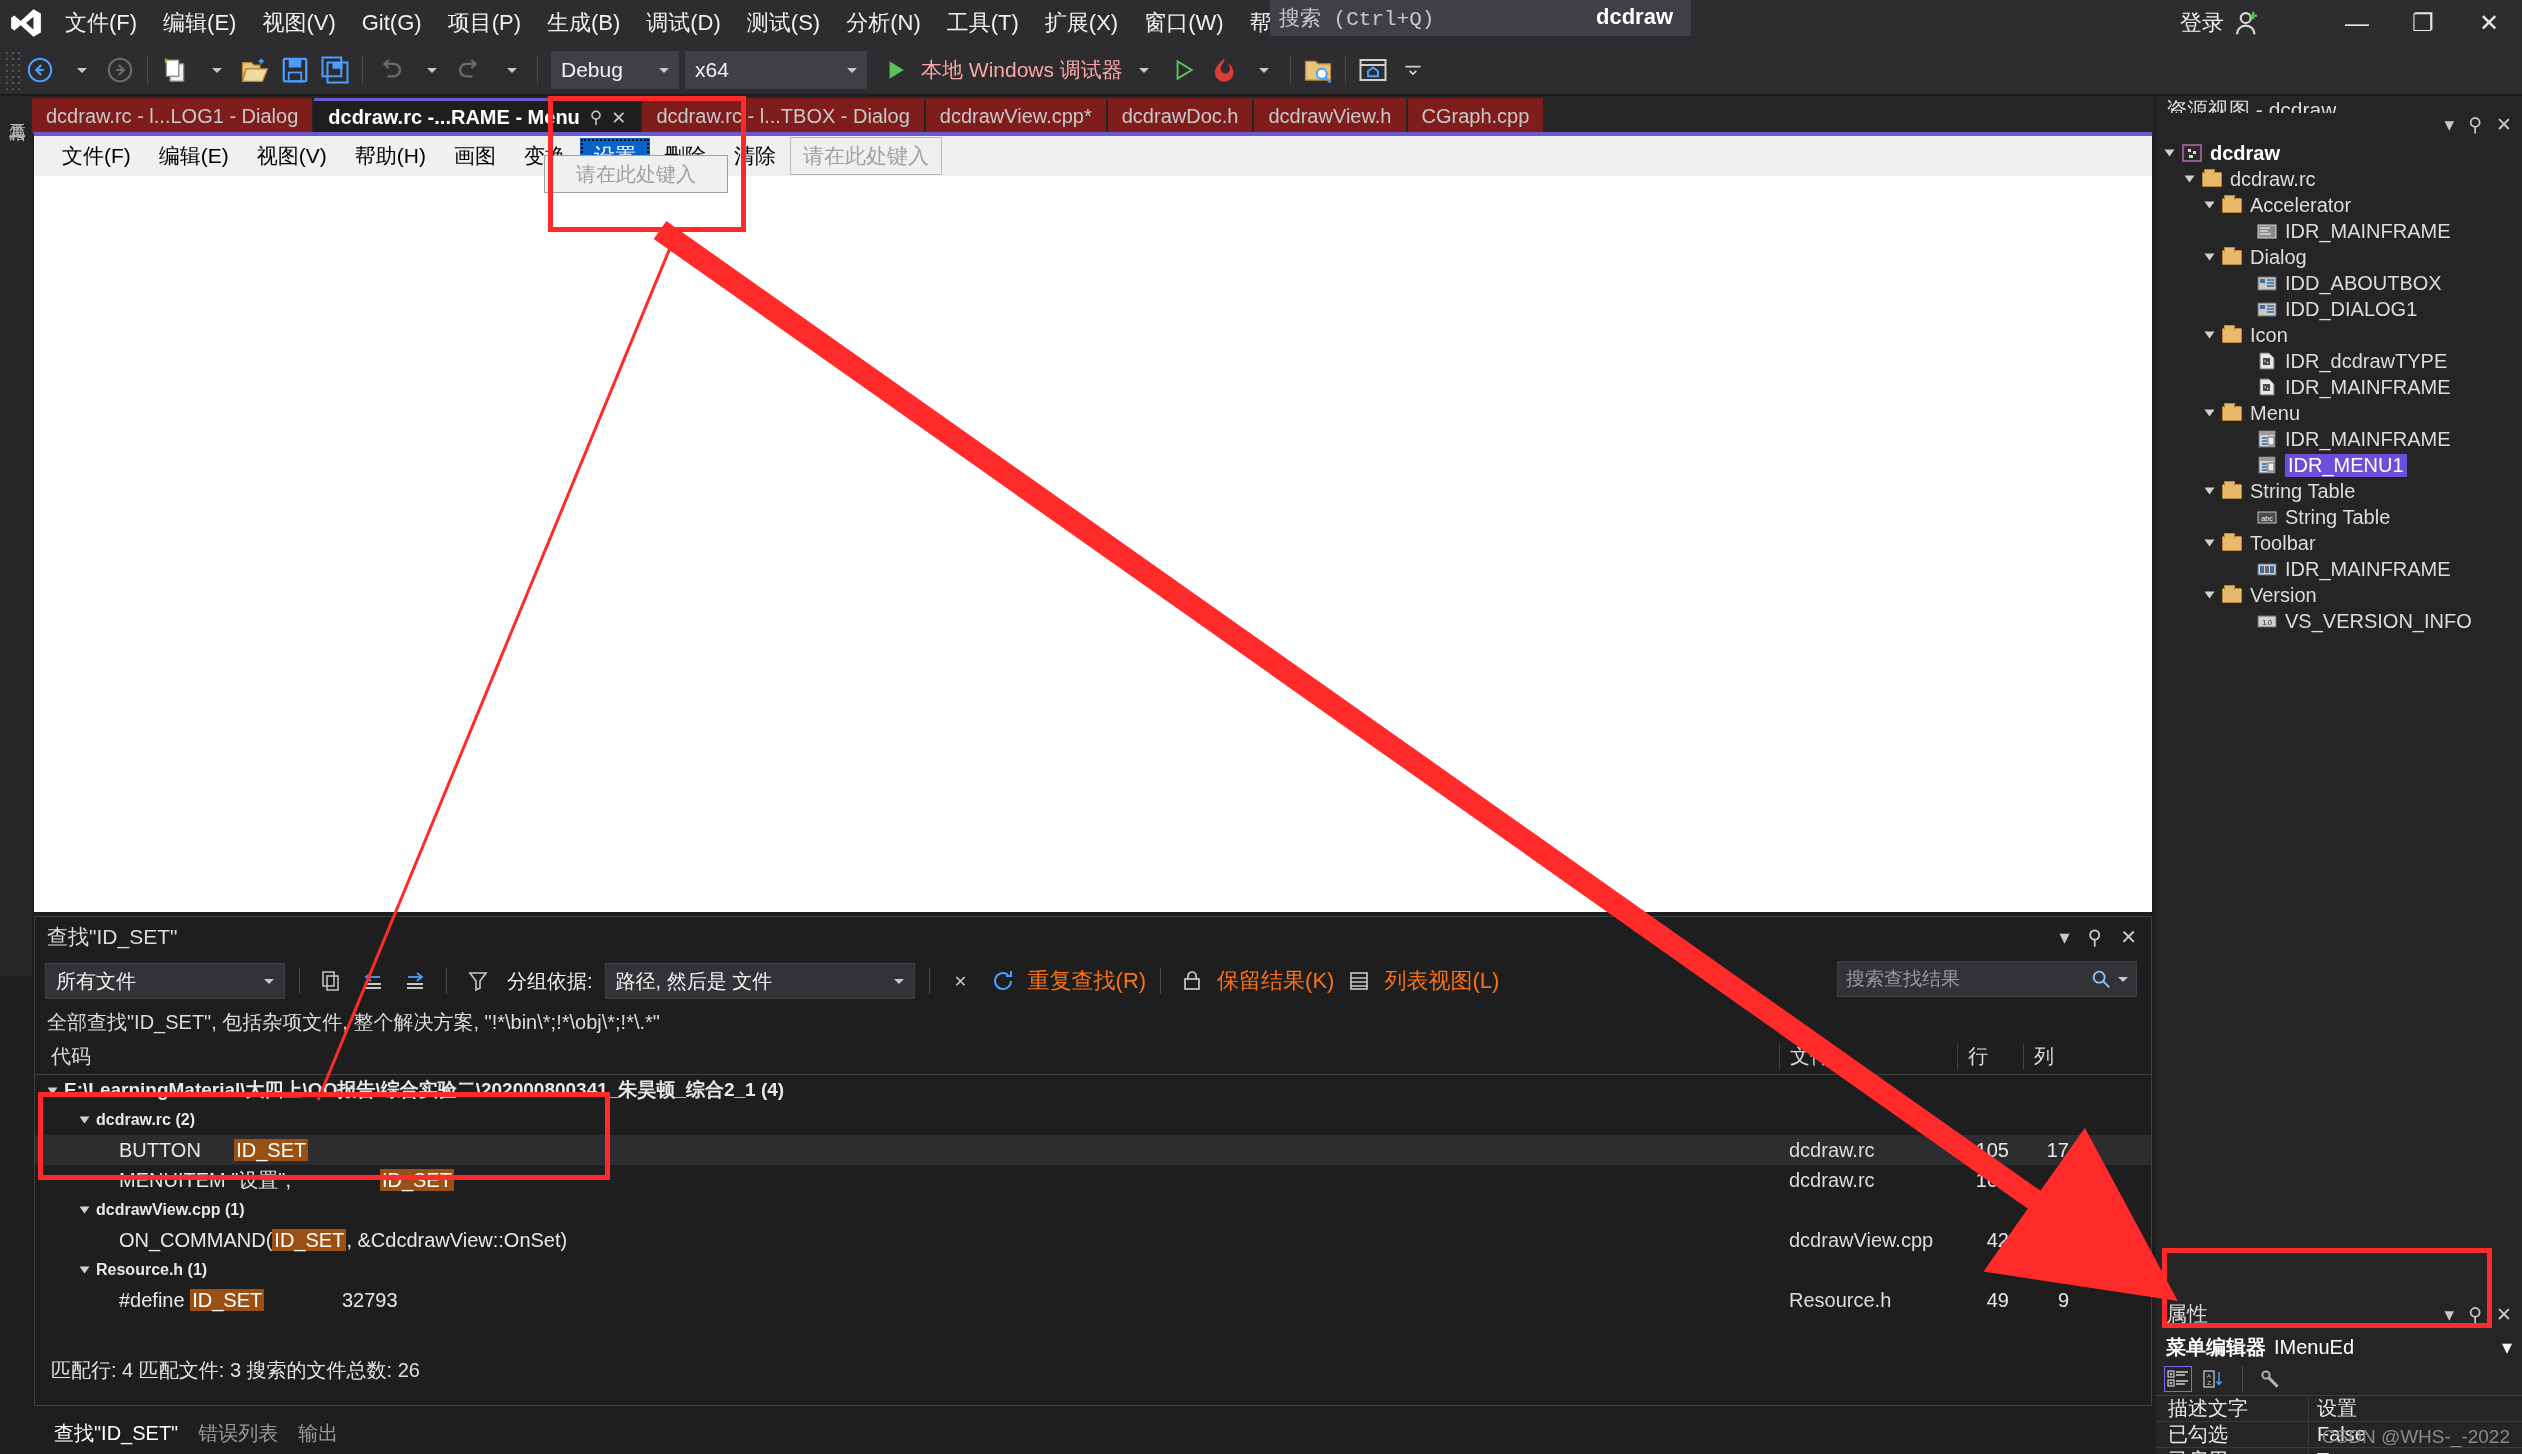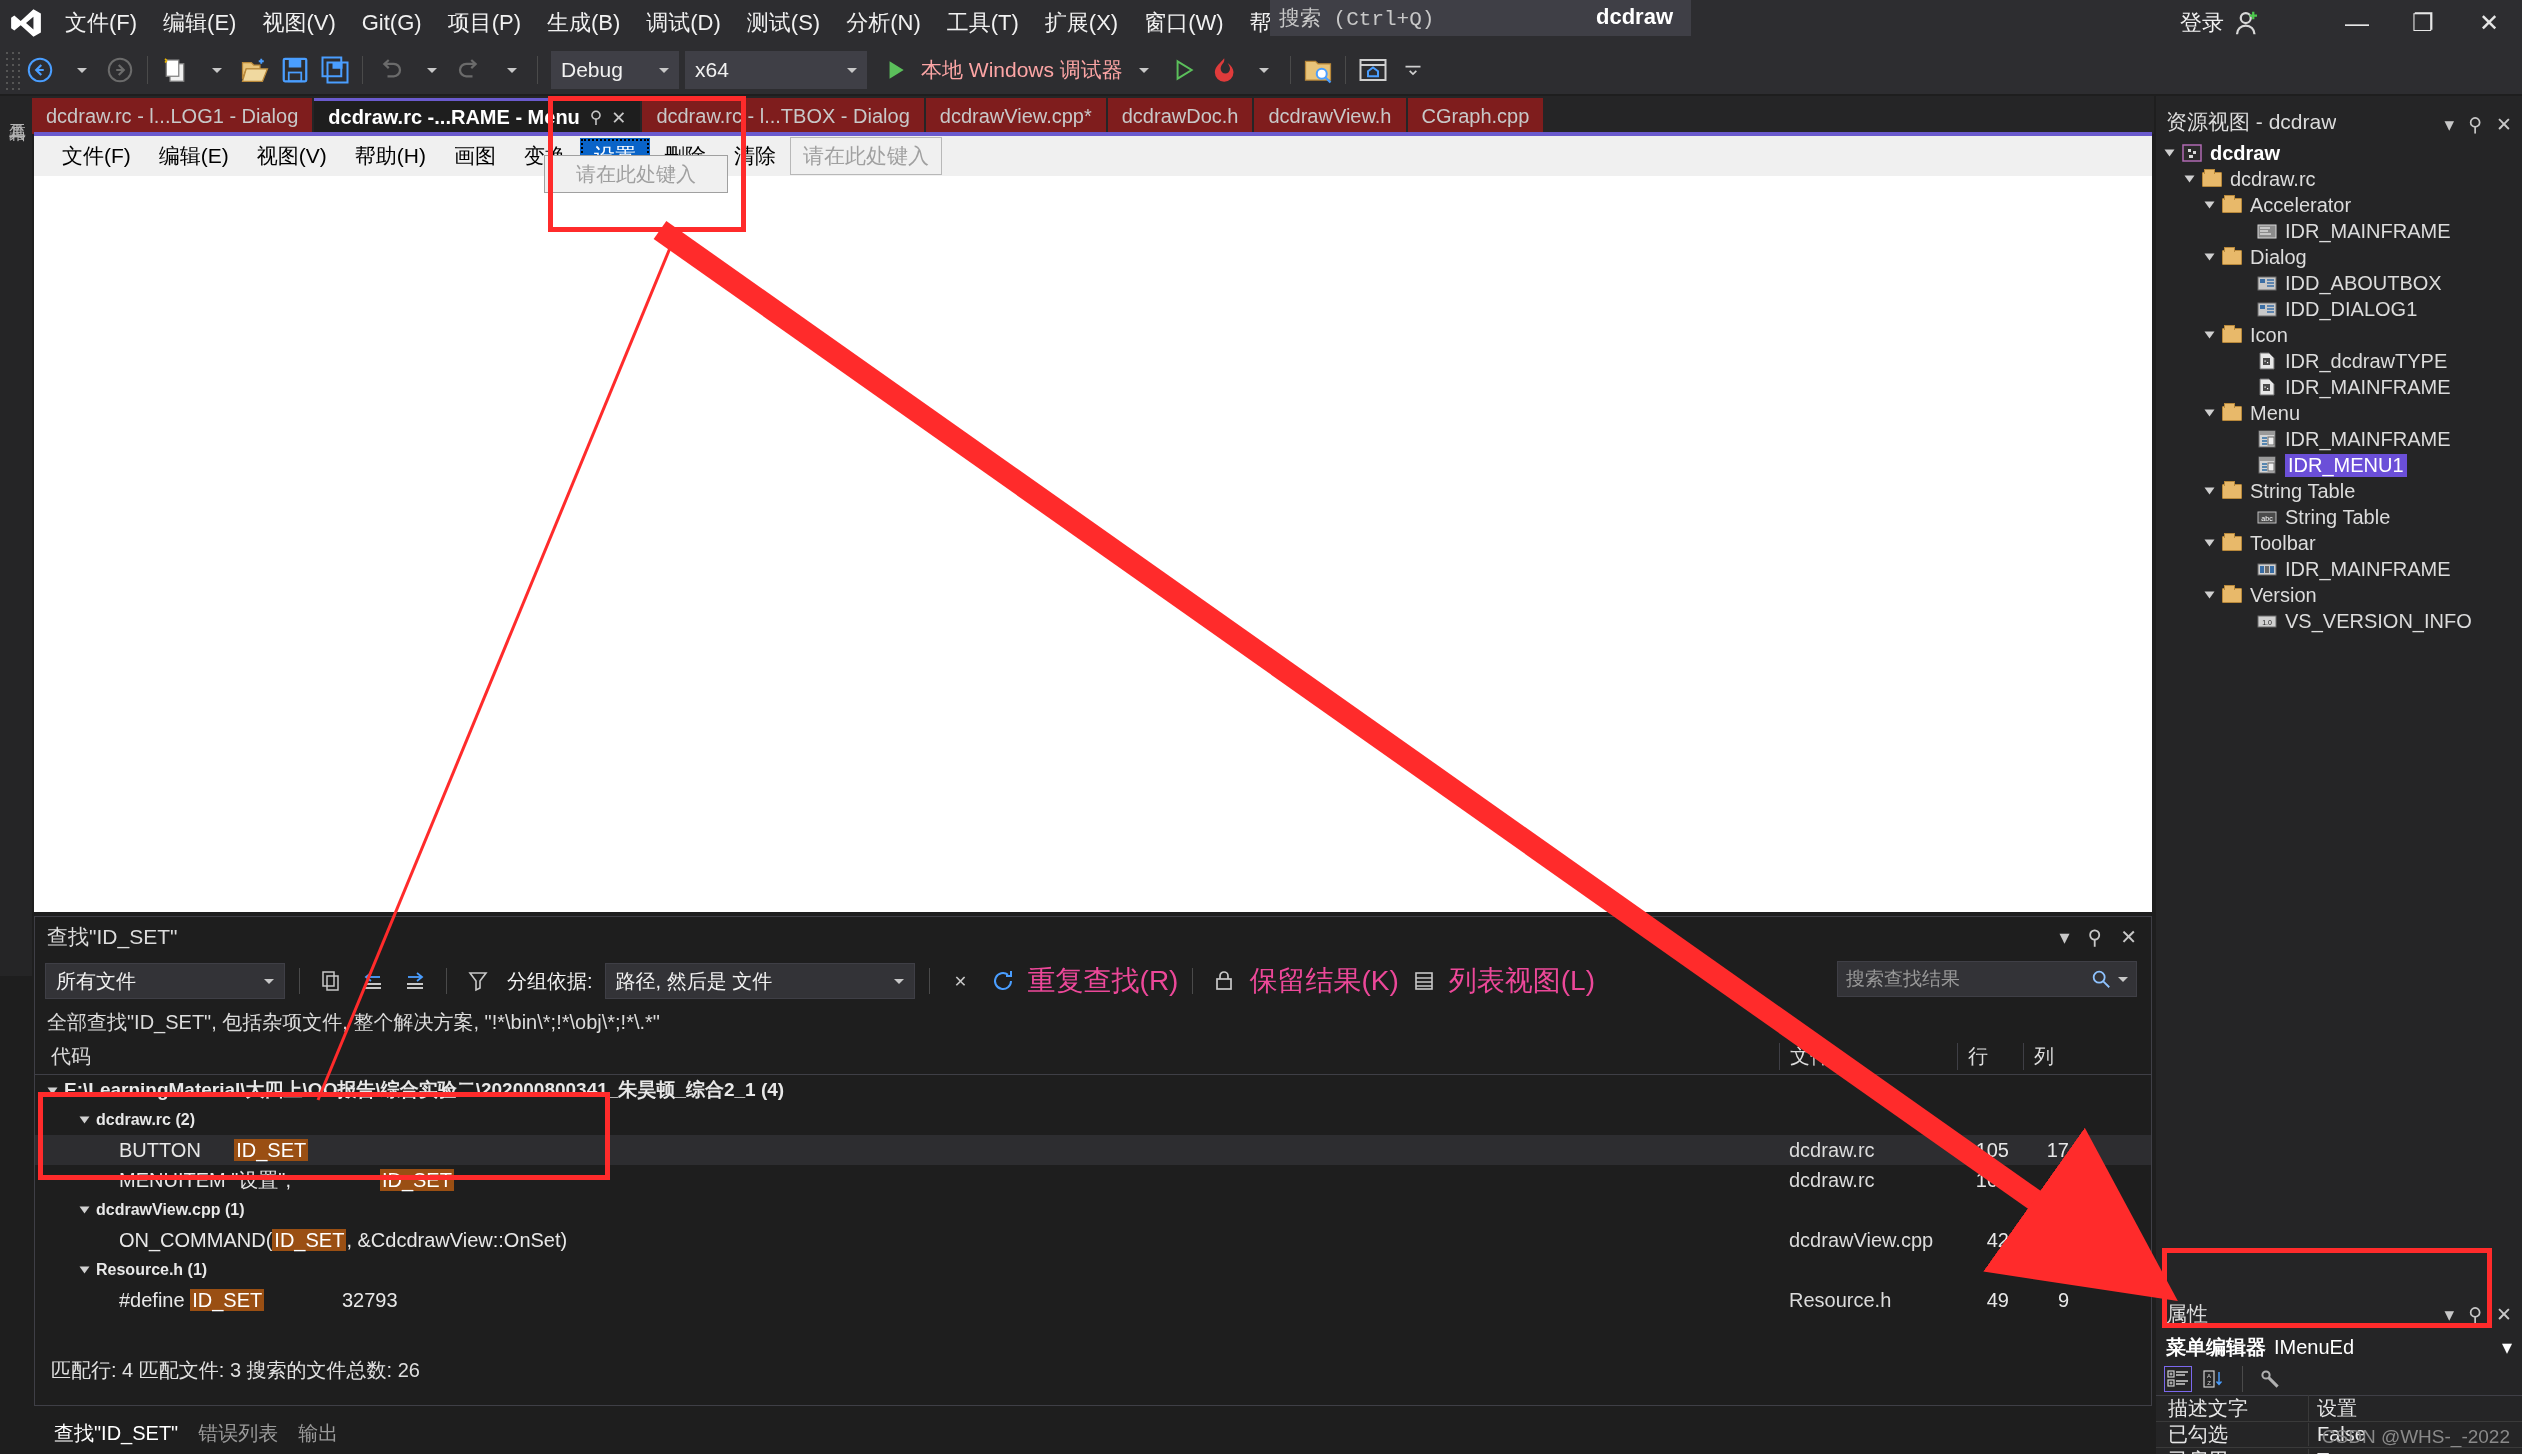--- a/index.html
+++ b/index.html
@@ -68,21 +68,21 @@
   .findpanel{position:absolute;left:34px;top:916px;width:2118px;height:490px;background:#1e1e1e;border:1px solid #3f3f46;}
   .fp-title{height:40px;display:flex;align-items:center;padding-left:12px;font-size:21px;color:#dcdcdc;}
   .fp-title .right-icons{margin-left:auto;display:flex;align-items:center;gap:18px;padding-right:14px;color:#c8c8c8;font-size:20px;}
   .fp-toolbar{height:48px;display:flex;align-items:center;padding-left:10px;gap:8px;}
   .fp-combo{height:36px;background:#333337;border:1px solid #3f3f46;display:flex;align-items:center;padding:0 10px;min-width:240px;}
   .fp-combo .lbl{font-size:20px;color:#f1f1f1;}
   .fp-combo .cv{margin-left:auto;padding-left:20px;}
   .fp-ic{width:34px;height:34px;display:flex;align-items:center;justify-content:center;color:#c8c8c8;}
   .fp-vsep{width:1px;height:26px;background:#4a4a4a;margin:0 6px;}
   .fp-lbl{font-size:20px;color:#f1f1f1;white-space:nowrap;margin:0 4px;}
-  .fp-link{font-size:28px;color:#ec4899;white-space:nowrap;}
+  .fp-link{font-size:22px;color:#f97316;white-space:nowrap;}
   .fp-search{position:absolute;right:14px;top:44px;width:300px;height:36px;background:#333337;border:1px solid #3f3f46;display:flex;align-items:center;padding:0 8px;}
   .fp-search .ph{font-size:19px;color:#999;flex:1;}
   .fp-desc{height:34px;display:flex;align-items:center;padding-left:12px;font-size:20px;color:#dcdcdc;}
   .fp-head{height:36px;display:flex;align-items:center;border-bottom:1px solid #3f3f46;font-size:20px;color:#dcdcdc;}
   .fp-head .c1{width:1744px;padding-left:16px;}
   .fp-head .c2{width:178px;padding-left:10px;border-left:1px solid #3f3f46;}
   .fp-head .c3{width:66px;padding-left:10px;border-left:1px solid #3f3f46;}
   .fp-head .c4{width:66px;padding-left:10px;border-left:1px solid #3f3f46;}
   .fp-rows{position:relative;}
   .fp-row{height:30px;display:flex;align-items:center;font-size:20px;color:#e8e8e8;}
@@ -96,21 +96,21 @@
   .lvl2{padding-left:84px;font-size:20px;}
   .tri{display:inline-block;width:0;height:0;border-left:7px solid #d0d0d0;border-top:5px solid transparent;border-bottom:5px solid transparent;transform:rotate(90deg);margin-right:8px;}
   .hitmark{background:#9a4f13;color:#ffffff;padding:0 2px;}
   .fp-status{position:absolute;left:0;bottom:18px;width:100%;height:34px;display:flex;align-items:center;padding-left:16px;font-size:20px;color:#e0e0e0;}
   .fp-bottomtabs{position:absolute;left:0;bottom:-16px;height:34px;display:flex;align-items:center;gap:20px;padding-left:16px;font-size:20px;}
   .fp-bottomtabs .t{color:#9a9a9a;}
   .fp-bottomtabs .t.active{color:#ffffff;}
 
   
   .rightdock{position:absolute;left:2156px;top:96px;width:366px;height:1358px;background:#252526;}
-  .dock-title{height:40px;display:flex;align-items:flex-end;padding:0 10px;font-size:21px;color:#dcdcdc;background:#252526;}
+  .dock-title{height:40px;display:flex;align-items:flex-start;padding:0 10px;font-size:21px;color:#dcdcdc;background:#252526;flex-direction:column;}
   .dock-title .t{white-space:nowrap;overflow:hidden;text-overflow:ellipsis;}
   .dock-title .ic{margin-left:auto;display:flex;gap:14px;color:#c8c8c8;font-size:19px;}
   .tree{padding-top:4px;}
   .tnode{height:26px;display:flex;align-items:center;font-size:20px;color:#dcdcdc;white-space:nowrap;}
   .tnode .exp{width:16px;height:16px;display:inline-block;margin-right:3px;}
   .tnode .exp.open{width:0;height:0;border-left:7px solid #d0d0d0;border-top:5px solid transparent;border-bottom:5px solid transparent;transform:rotate(90deg);margin:0 8px 0 4px;}
   .tnode .ic{width:22px;height:20px;margin-right:7px;display:inline-flex;align-items:center;justify-content:center;}
   .tnode.sel .lbl{background:#6b4fd8;color:#ffffff;padding:0 3px;}
   .folder{width:20px;height:15px;background:#e8b96a;border:1px solid #b8883a;border-radius:1px;position:relative;}
   .folder:after{content:"";position:absolute;left:1px;top:-4px;width:9px;height:4px;background:#e8b96a;border:1px solid #b8883a;border-bottom:none;}

